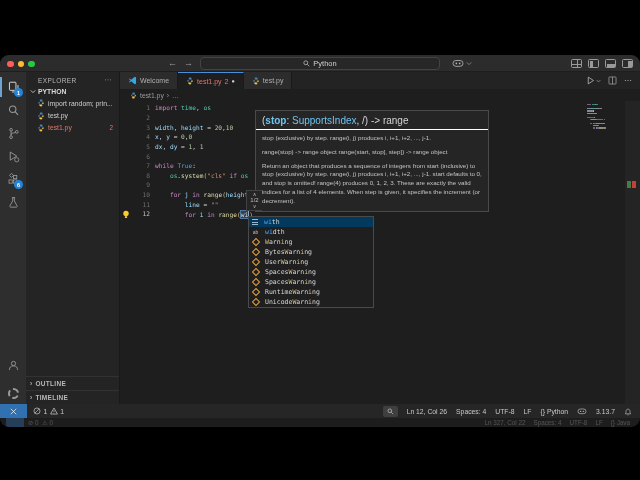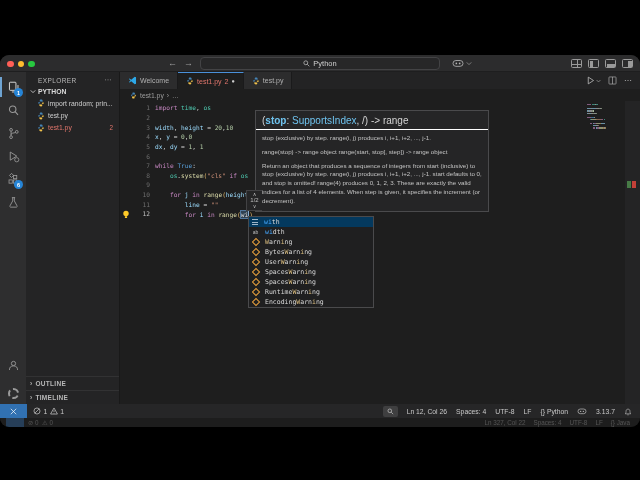--- a/index.html
+++ b/index.html
@@ -503,21 +503,21 @@
       <div class="srow">
         <span class="sic sic-cls"></span>
         <span><span class="sm-x">Spaces</span><span class="sm-g">W</span><span class="sm-x">arn</span><span class="sm-g">i</span><span class="sm-x">ng</span></span>
       </div>
       <div class="srow">
         <span class="sic sic-cls"></span>
         <span><span class="sm-x">Runtime</span><span class="sm-g">W</span><span class="sm-x">arn</span><span class="sm-g">i</span><span class="sm-x">ng</span></span>
       </div>
       <div class="srow">
         <span class="sic sic-cls"></span>
-        <span><span class="sm-x">Encoding</span><span class="sm-g">W</span><span class="sm-x">arn</span><span class="sm-g">i</span><span class="sm-x">ng</span></span>
+        <span><span class="sm-x">Unicode</span><span class="sm-g">W</span><span class="sm-x">arn</span><span class="sm-g">i</span><span class="sm-x">ng</span></span>
       </div>
     </div>
 
   <div class="statusbar">
     <div class="remote">
       <svg width="7" height="7" viewBox="0 0 9 9">
           <path d="M1 1 L8 8 M8 1 L1 8" stroke="#fff" stroke-width="0.9"></path>
         </svg>
     </div>
     <div class="problems">

